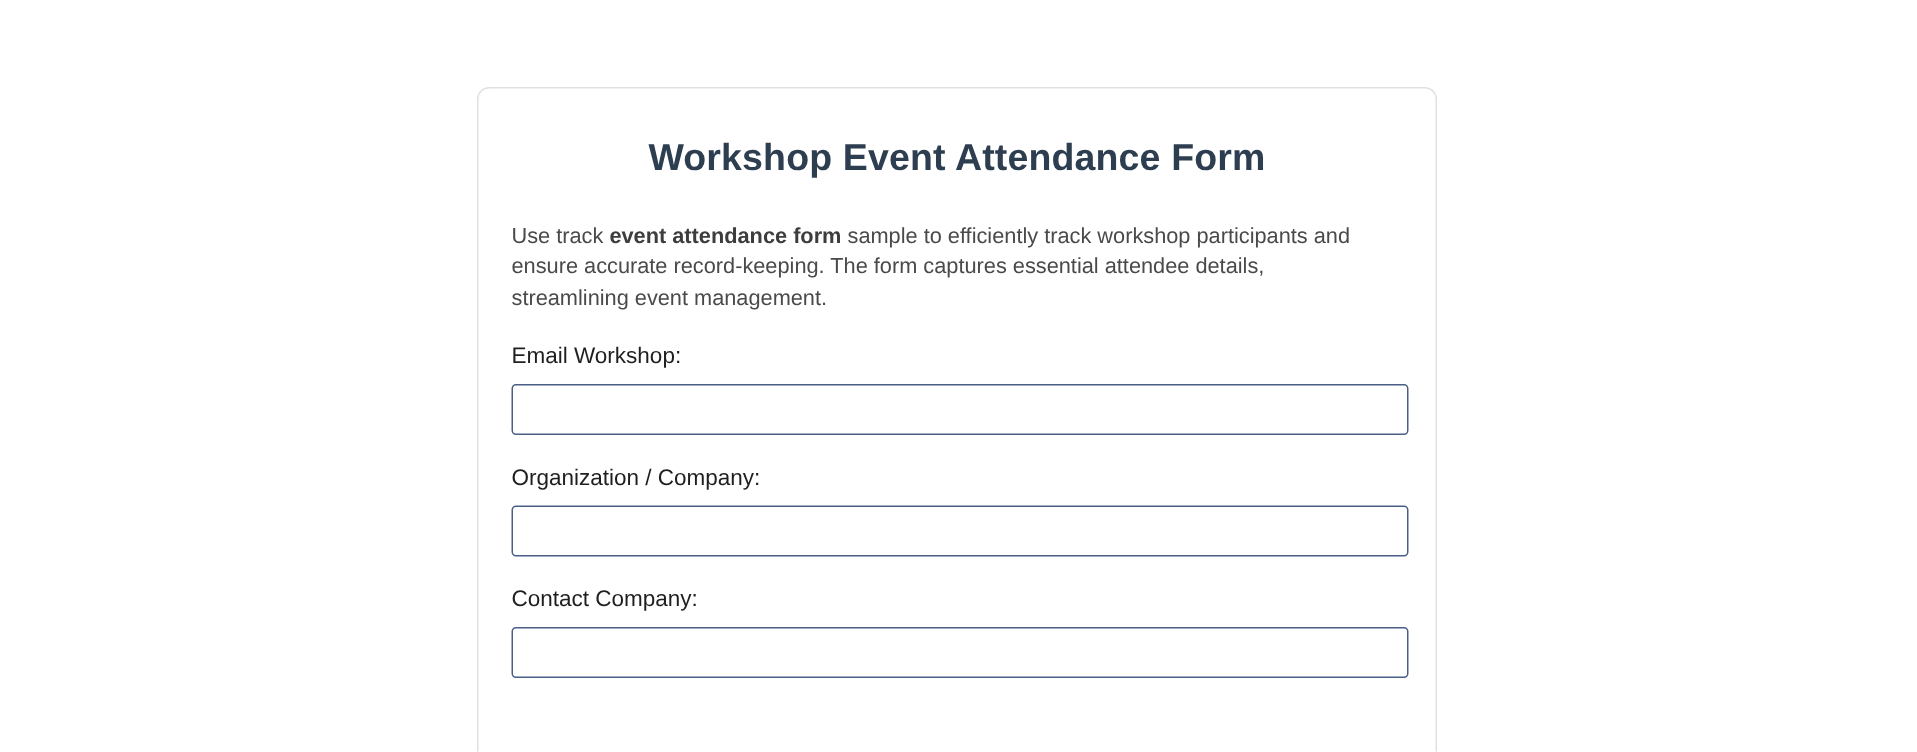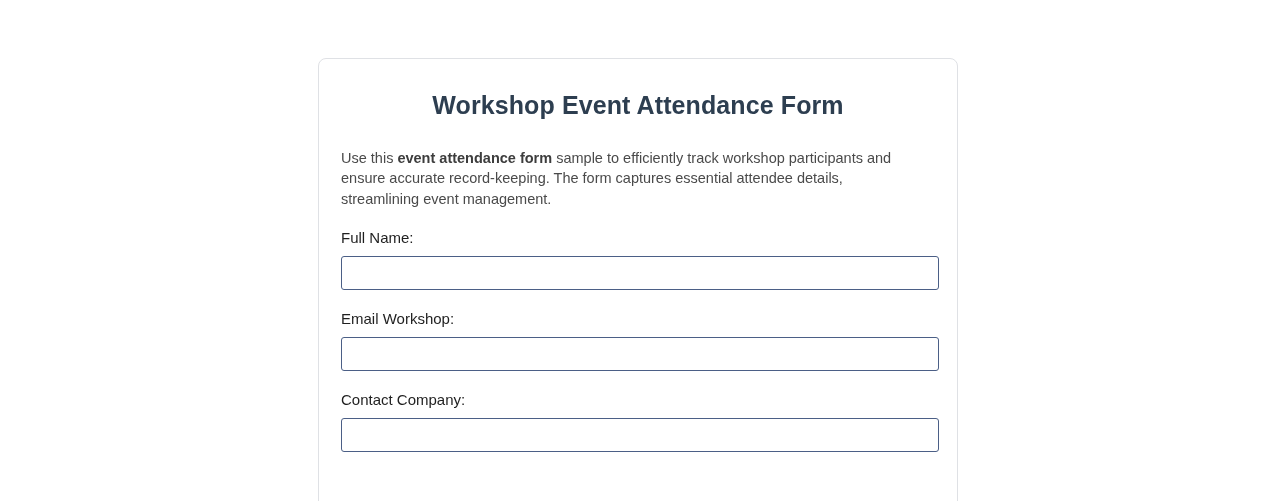--- a/index.html
+++ b/index.html
@@ -87,33 +87,33 @@
 </head>
 <body>
 
 <div id="page">
 
   <div class="form-card">
 
     <h1 class="form-title">Workshop Event Attendance Form</h1>
 
     <p class="form-intro">
-      <span>Use this </span><b>event attendance form</b><span> sample to efficiently track workshop participants and ensure accurate record-keeping. The form captures essential attendee details, streamlining event management.</span>
+      <span>Use track </span><b>event attendance form</b><span> sample to efficiently track workshop participants and ensure accurate record-keeping. The form captures essential attendee details, streamlining event management.</span>
     </p>
 
-    <div class="field-block">
-      <label class="field-label">Full Name:</label>
-      <input class="field-input" type="text" placeholder="" style="">
-    </div>
 
     <div class="field-block">
       <label class="field-label">Email Workshop:</label>
       <input class="field-input" type="text" placeholder="" style="">
     </div>
 
+    <div class="field-block">
+      <label class="field-label">Organization / Company:</label>
+      <input class="field-input" type="text" placeholder="" style="">
+    </div>
 
     <div class="field-block">
       <label class="field-label">Contact Company:</label>
       <input class="field-input" type="text" placeholder="" style="">
     </div>
 
   </div>
 </div>
 
 </body></html>

